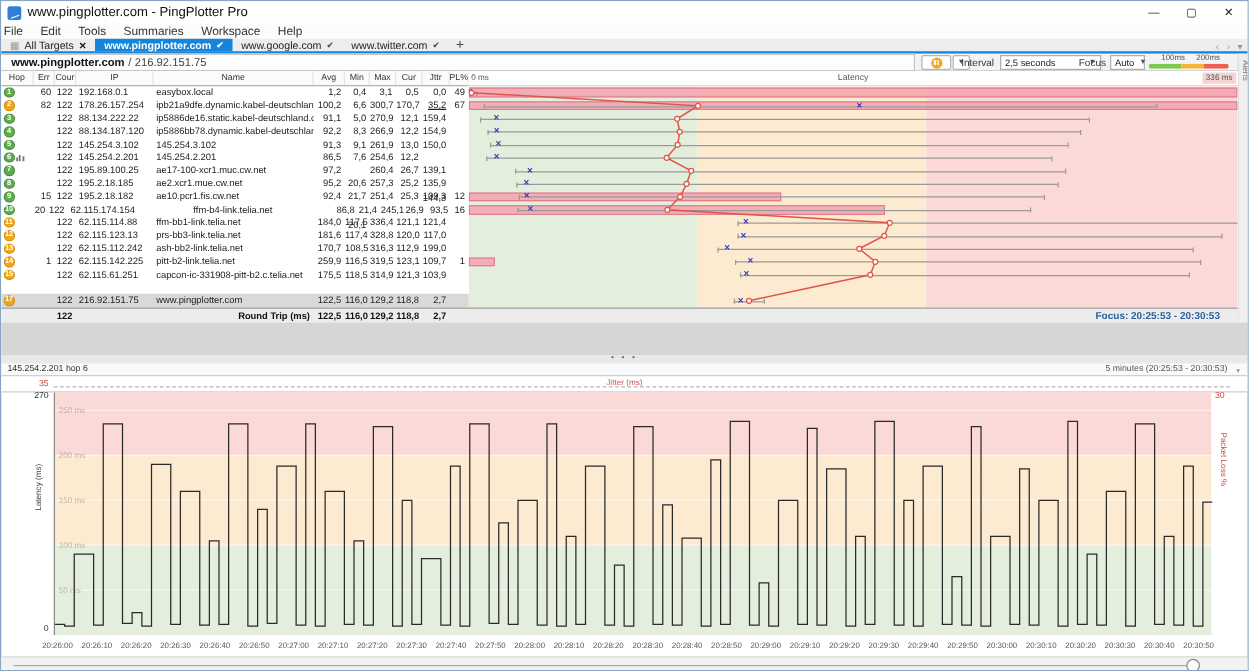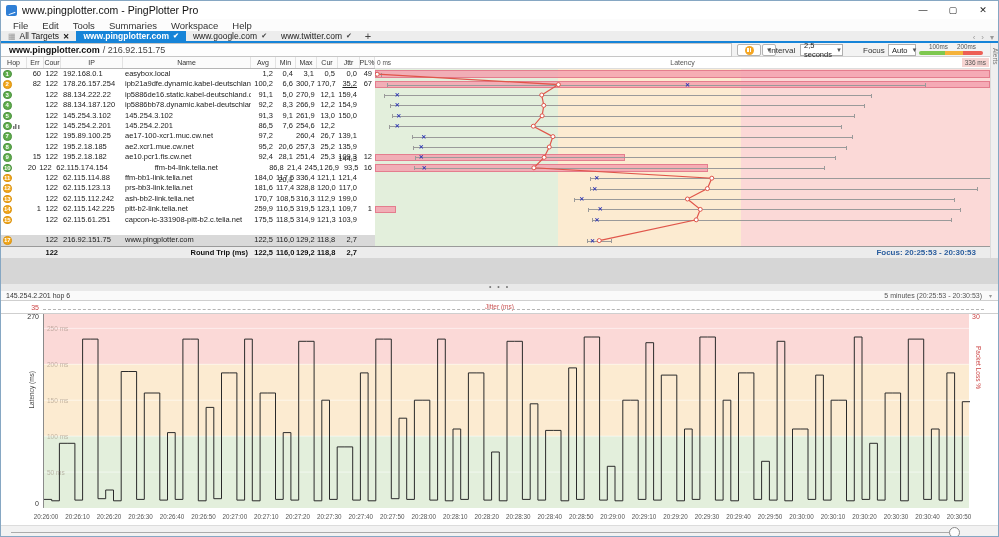--- a/index.html
+++ b/index.html
@@ -10,21 +10,21 @@
   .titlebar{position:absolute;left:0;top:0;right:0;height:18px;background:#fff;
             display:flex;align-items:center;padding-left:5px;gap:5px;font-size:10.5px;color:#111;}
   .appicon{width:11px;height:11px;background:#2f7fd6;border-radius:2px;flex:0 0 auto;position:relative;}
   .appicon:after{content:"";position:absolute;left:2px;top:5px;width:7px;height:3px;
                  border-bottom:1.5px solid #fff;transform:rotate(-20deg);}
   .winbtns{position:absolute;right:0;top:0;height:18px;display:flex;}
   .winbtn{width:30px;height:18px;display:flex;align-items:center;justify-content:center;
           font-size:9px;color:#222;cursor:default;}
   
   .menubar{position:absolute;left:0;top:18px;right:0;height:12px;background:#fcfcfc;
-           display:flex;align-items:center;padding-left:12px;gap:14px;font-size:9.5px;color:#333;text-align:right;}
+           display:flex;align-items:center;padding-left:2px;gap:14px;font-size:9.5px;color:#333;text-align:right;}
   
   .tabbar{position:absolute;left:0;top:30px;right:0;height:12px;background:#ededed;
           border-bottom:2px solid #1684d8;display:flex;align-items:stretch;font-size:8.5px;color:#222;}
   .tab{display:flex;align-items:center;gap:4px;padding:0 7px;white-space:nowrap;}
   .tab .chk{font-size:7px;color:#444;}
   .tab.active{background:#1684d8;color:#fff;font-weight:bold;}
   .tab.active .chk{color:#fff;}
   .tab .closex{font-size:7.5px;font-weight:bold;color:#111;}
   .gridicon{color:#999;font-size:8px;}
   .plustab{display:flex;align-items:center;padding:0 6px;font-size:11px;color:#444;}
@@ -182,21 +182,21 @@
     <div class="targetbox">
       <b>www.pingplotter.com</b>
       <span>/</span>&nbsp;
       <span>216.92.151.75</span>
     </div>
     <div class="pausebtn">
       <span class="pausecirc"></span>
     </div>
     <div class="pausedrop">▼</div>
     <span class="ctl-label" style="left:768px;">Interval</span>
-    <div class="ctl-select" style="left:799px;width:43px;justify-content:space-between;">
+    <div class="ctl-select" style="left:799px;width:81px;justify-content:space-between;">
       <span>2,5 seconds</span>
       <span class="car">▼</span>
     </div>
     <span class="ctl-label" style="left:862px;">Focus</span>
     <div class="ctl-select" style="left:887px;width:28px;">
       <span>Auto</span>
       <span class="car">▼</span>
     </div>
     <div class="legend">
       <div class="lbls">
@@ -353,21 +353,21 @@
         </div>
         <div class="trow" style="top: 83.2px;">
           <div class="cell hopcell" style="width: 26px;">
             <span class="hopbadge hop-green">9</span>
           </div>
           <div class="cell num" style="width: 17px;">15</div>
           <div class="cell num" style="width: 17px;">122</div>
           <div class="cell txt" style="width: 62px;">195.2.18.182</div>
           <div class="cell txt" style="width: 128px;">ae10.pcr1.fis.cw.net</div>
           <div class="cell num" style="width: 25px;">92,4</div>
-          <div class="cell num" style="width: 20px;">28,1</div>
+          <div class="cell num" style="width: 20px;">21,7</div>
           <div class="cell num" style="width: 21px;">251,4</div>
           <div class="cell num" style="width: 21px;">25,3</div>
           <div class="cell num" style="width: 22px;">109,3</div>
           <div class="cell num" style="width: 15px;">12</div>
         </div>
         <div class="trow" style="top: 93.6px;">
           <div class="cell hopcell" style="width: 26px;">
             <span class="hopbadge hop-green">10</span>
           </div>
           <div class="cell num" style="width: 17px;">20</div>

